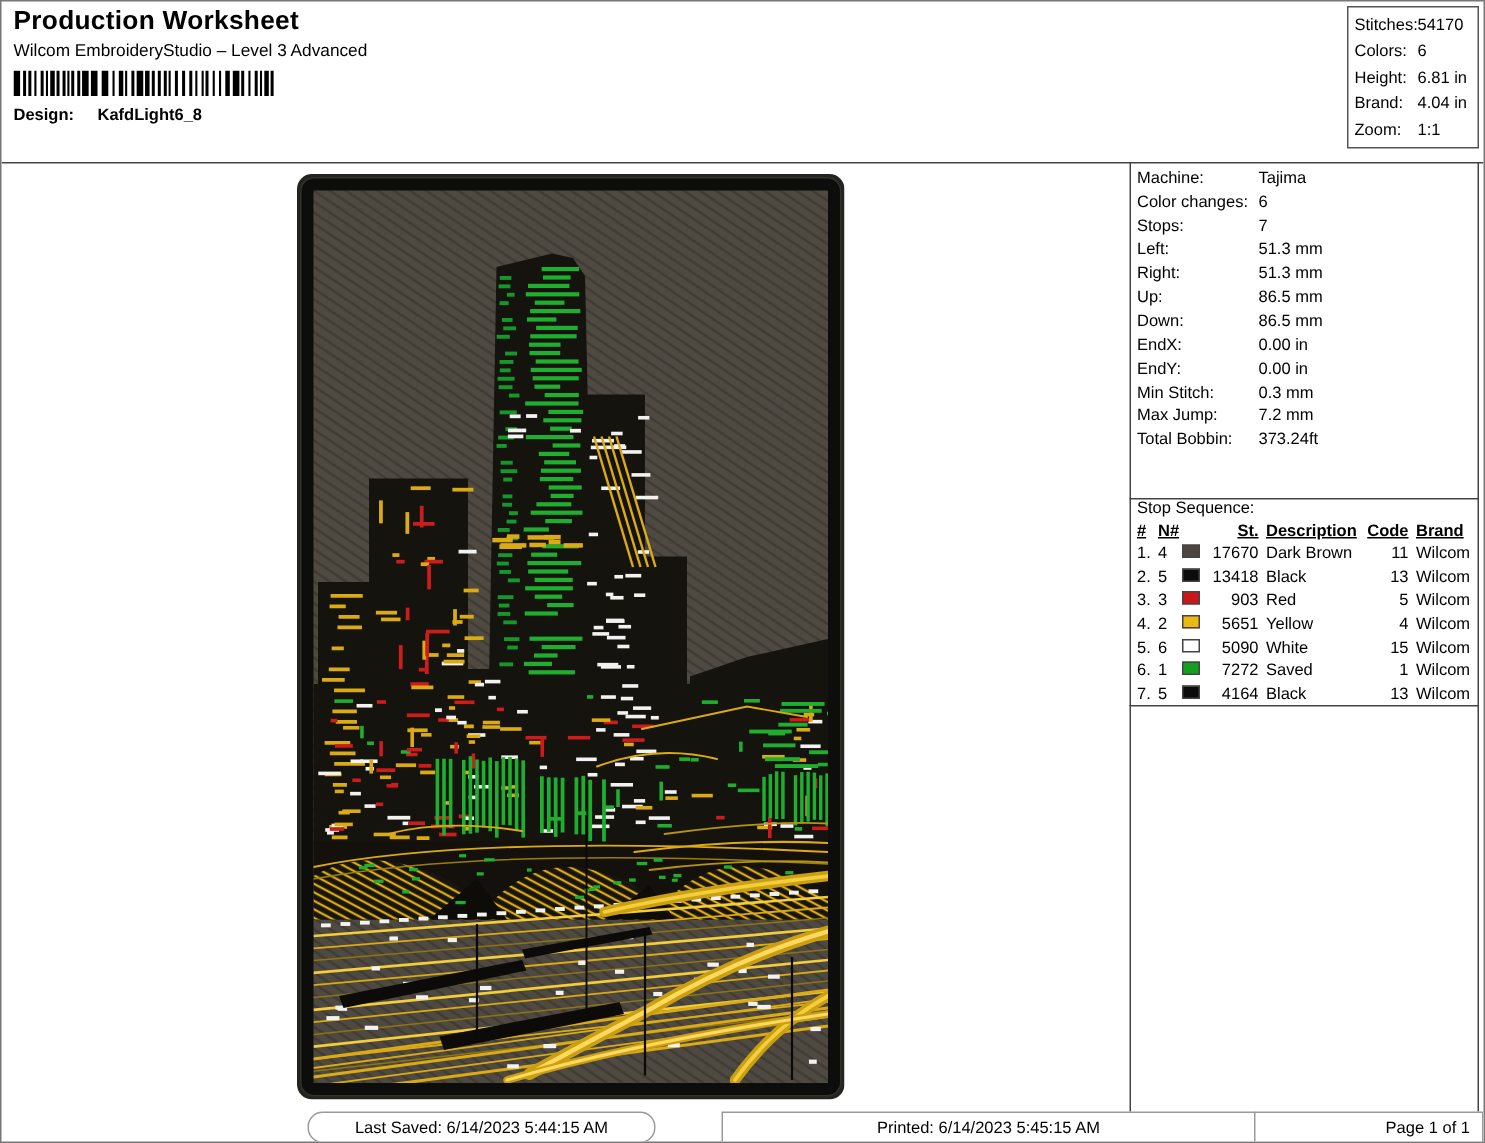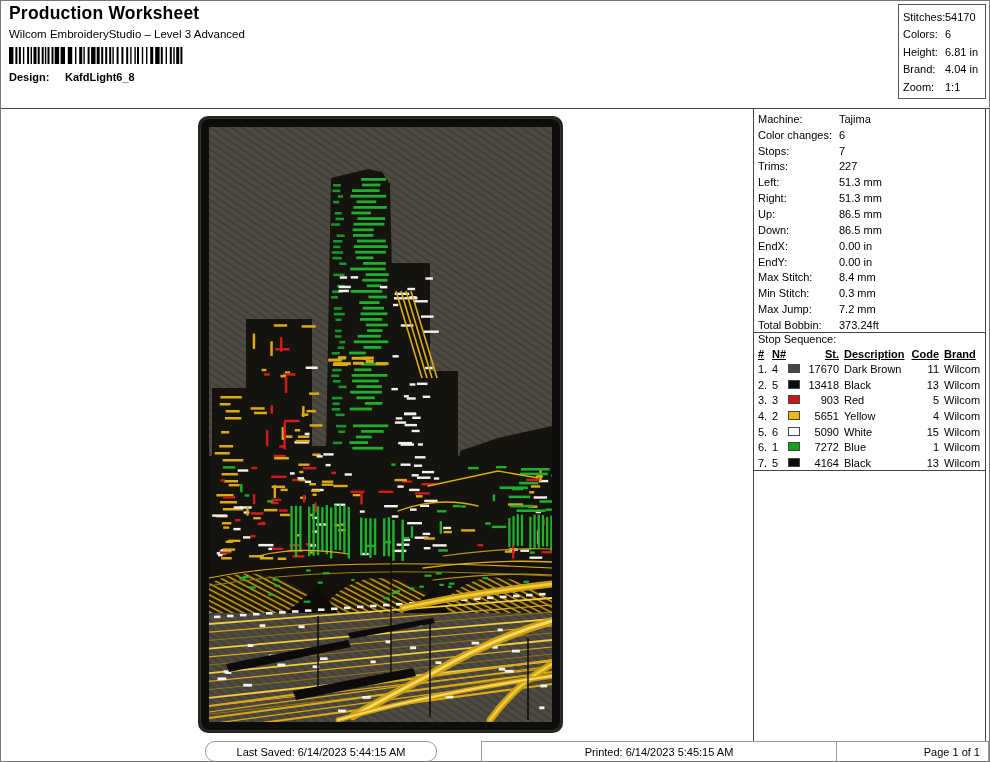--- a/index.html
+++ b/index.html
@@ -144,24 +144,20 @@
       <div class="mi-row">
         <span>Color changes:</span>
         <span>6</span>
       </div>
 
       <div class="mi-row">
         <span>Stops:</span>
         <span>7</span>
       </div>
 
-      <div class="mi-row">
-        <span>Trims:</span>
-        <span>227</span>
-      </div>
 
       <div class="mi-row">
         <span>Left:</span>
         <span>51.3 mm</span>
       </div>
 
       <div class="mi-row">
         <span>Right:</span>
         <span>51.3 mm</span>
       </div>
@@ -179,24 +175,20 @@
       <div class="mi-row">
         <span>EndX:</span>
         <span>0.00 in</span>
       </div>
 
       <div class="mi-row">
         <span>EndY:</span>
         <span>0.00 in</span>
       </div>
 
-      <div class="mi-row">
-        <span>Max Stitch:</span>
-        <span>8.4 mm</span>
-      </div>
 
       <div class="mi-row">
         <span>Min Stitch:</span>
         <span>0.3 mm</span>
       </div>
 
       <div class="mi-row">
         <span>Max Jump:</span>
         <span>7.2 mm</span>
       </div>
@@ -267,21 +259,21 @@
         <span class="cell-ind">White</span>
         <span class="cell-right">15</span>
         <span class="cell-ind">Wilcom</span>
       </div>
 
       <div class="seq-grid seq-row">
         <span>6.</span>
         <span>1</span>
         <span><span class="sw" style="display: inline-block; background: rgb(20, 160, 30);"></span></span>
         <span class="cell-right">7272</span>
-        <span class="cell-ind">Blue</span>
+        <span class="cell-ind">Saved</span>
         <span class="cell-right">1</span>
         <span class="cell-ind">Wilcom</span>
       </div>
 
       <div class="seq-grid seq-row">
         <span>7.</span>
         <span>5</span>
         <span><span class="sw" style="display: inline-block; background: rgb(12, 12, 12);"></span></span>
         <span class="cell-right">4164</span>
         <span class="cell-ind">Black</span>

